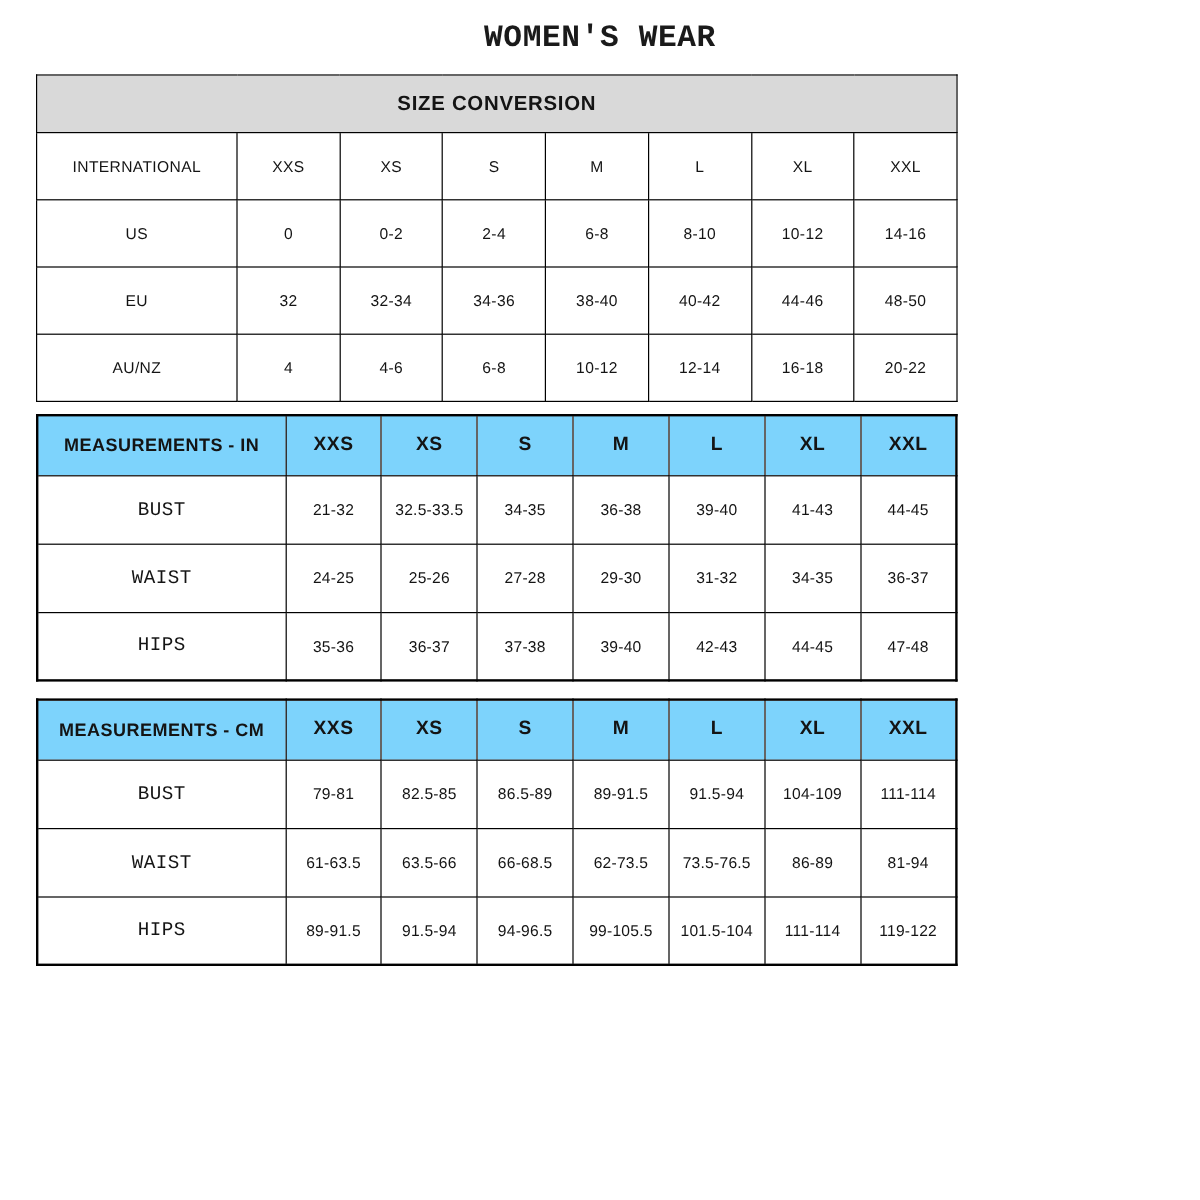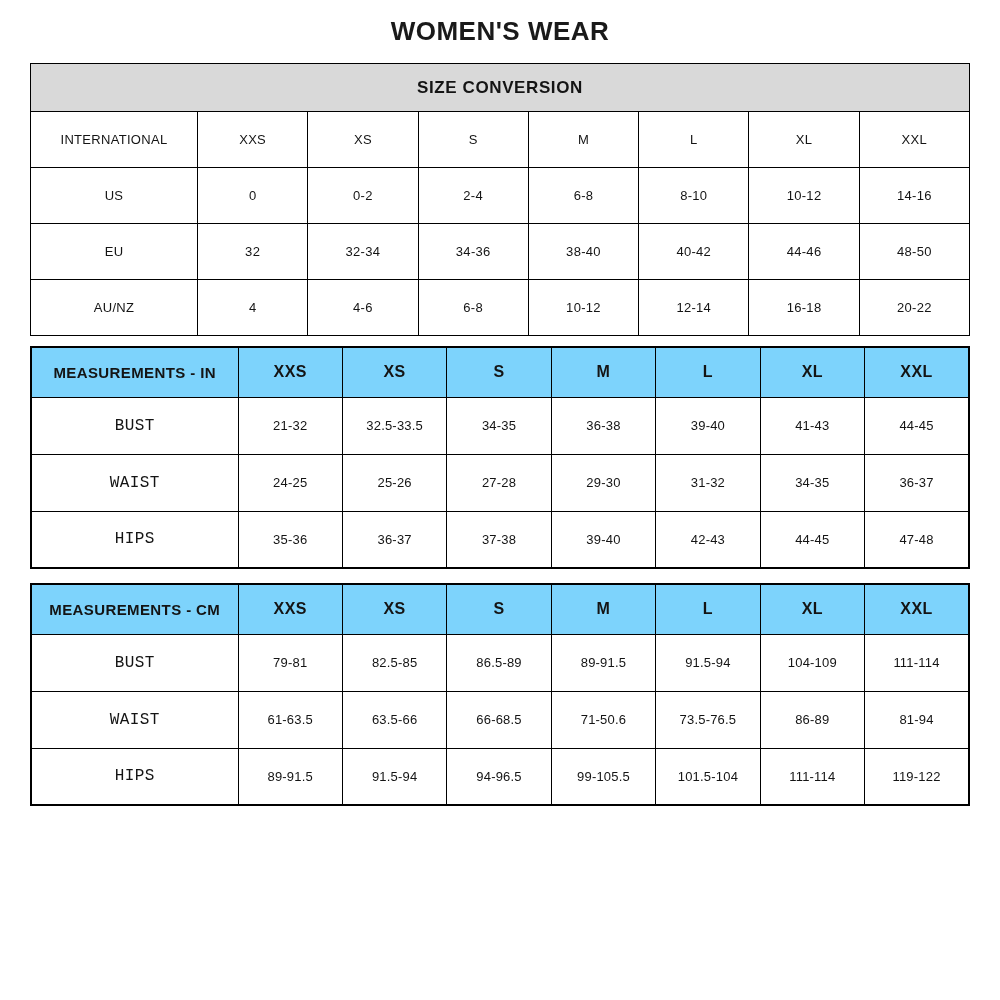--- a/index.html
+++ b/index.html
@@ -14,23 +14,24 @@
     height: 1000px;
     padding: 12px 30px 0 30px;
   }
   .title {
     text-align: center;
     font-size: 26px;
     font-weight: 700;
     letter-spacing: 0.5px;
     margin: 4px 0 16px 0;
     color: #1a1a1a;
+    font-family: Liberation Mono, monospace;
   }
   table.tbl {
-    width: 940px;
+    width: 768px;
     border-collapse: collapse;
     table-layout: fixed;
     border-radius: 31px;
   }
   .tbl td, .tbl th {
     border: 1px solid #000;
     text-align: center;
     vertical-align: middle;
     overflow: hidden;
   }
@@ -220,21 +221,21 @@
           <td class="cell">89-91.5</td>
           <td class="cell">91.5-94</td>
           <td class="cell">104-109</td>
           <td class="cell">111-114</td>
         </tr>
         <tr>
           <td class="row-label">WAIST</td>
           <td class="cell">61-63.5</td>
           <td class="cell">63.5-66</td>
           <td class="cell">66-68.5</td>
-          <td class="cell">71-50.6</td>
+          <td class="cell">62-73.5</td>
           <td class="cell">73.5-76.5</td>
           <td class="cell">86-89</td>
           <td class="cell">81-94</td>
         </tr>
         <tr>
           <td class="row-label">HIPS</td>
           <td class="cell">89-91.5</td>
           <td class="cell">91.5-94</td>
           <td class="cell">94-96.5</td>
           <td class="cell">99-105.5</td>

